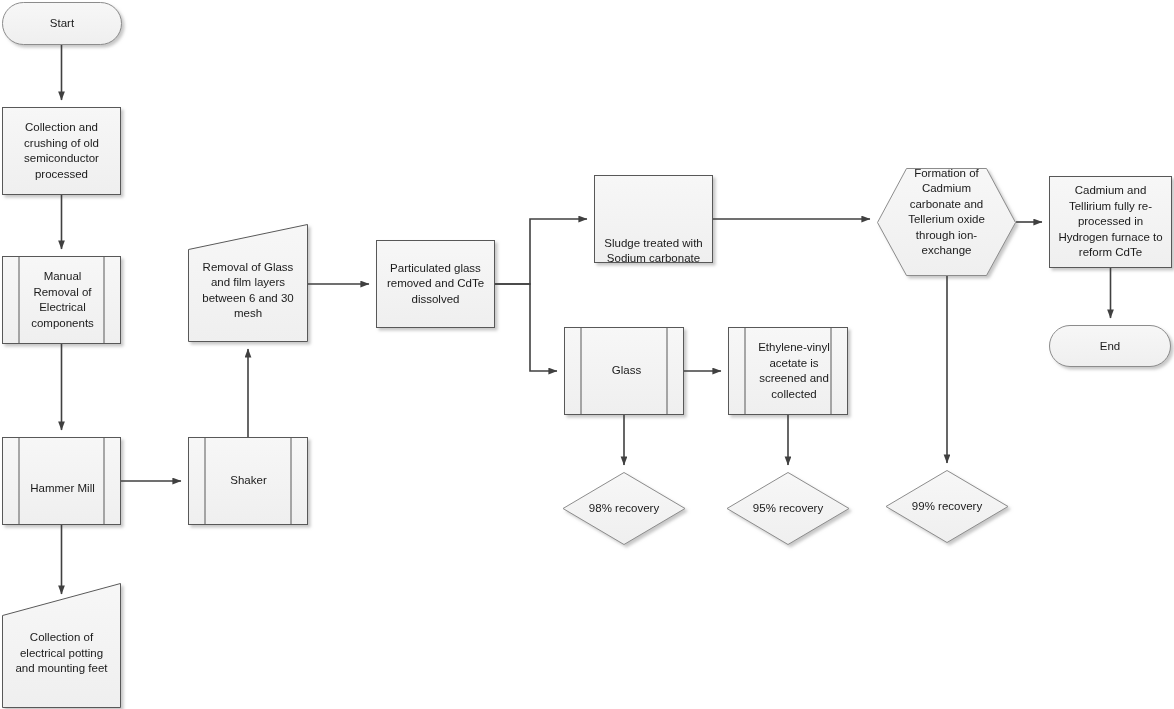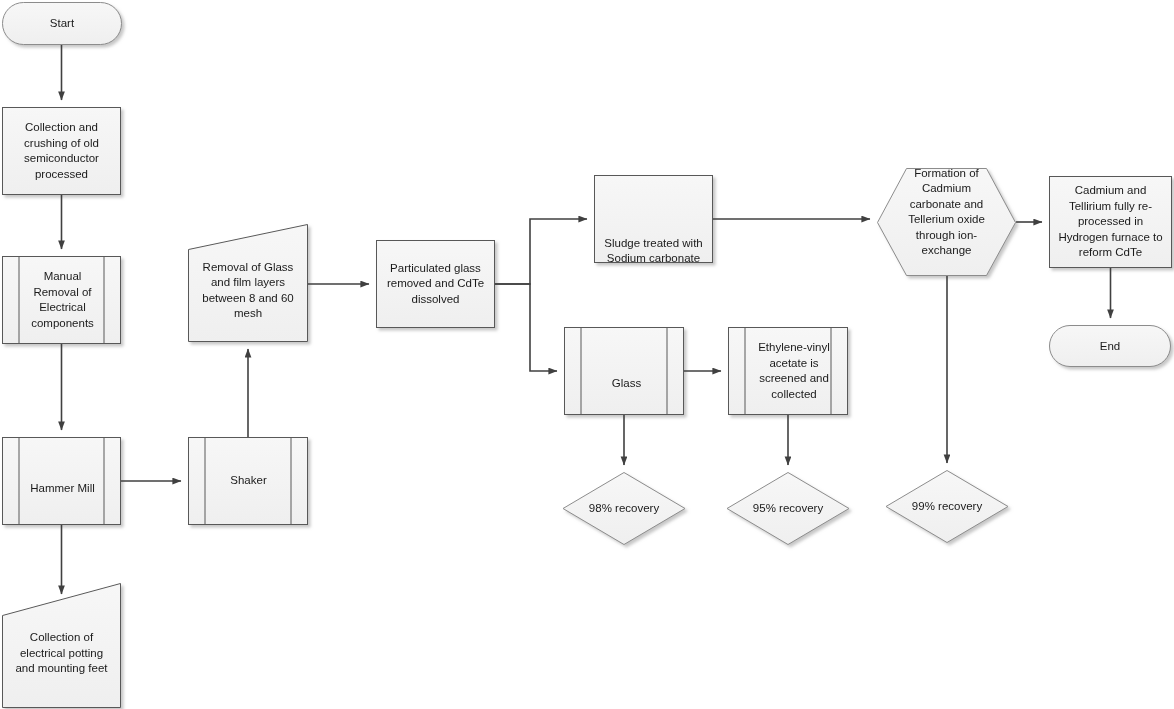--- a/index.html
+++ b/index.html
@@ -149,31 +149,31 @@
   <div class="node-label" style="left:20px;top:437px;width:85px;height:104px;text-align:right;">Hammer Mill</div>
 
   <div class="node-label" style="left:3px;top:600px;width:117px;height:107px;">Collection of
 electrical potting
 and mounting feet</div>
 
   <div class="node-label" style="left:206px;top:437px;width:85px;height:88px;">Shaker</div>
 
   <div class="node-label" style="left:189px;top:240px;width:118px;height:101px;">Removal of Glass
 and film layers
-between 8 and 60
+between 6 and 30
 mesh</div>
 
   <div class="node-label" style="left:378px;top:240px;width:115px;height:88px;">Particulated glass
 removed and CdTe
 dissolved</div>
 
   <div class="node-label" style="left:596px;top:175px;width:115px;height:88px;margin-top:32px;">Sludge treated with
 Sodium carbonate</div>
 
-  <div class="node-label" style="left:582px;top:340px;width:89px;height:88px;">Glass</div>
+  <div class="node-label" style="left:582px;top:327px;width:89px;height:88px;">Glass</div>
 
   <div class="node-label" style="left:744px;top:327px;width:100px;height:88px;">Ethylene-vinyl
 acetate is
 screened and
 collected</div>
 
   <div class="node-label" style="left:886px;top:168px;width:121px;height:88px;">Formation of
 Cadmium
 carbonate and
 Tellerium oxide

